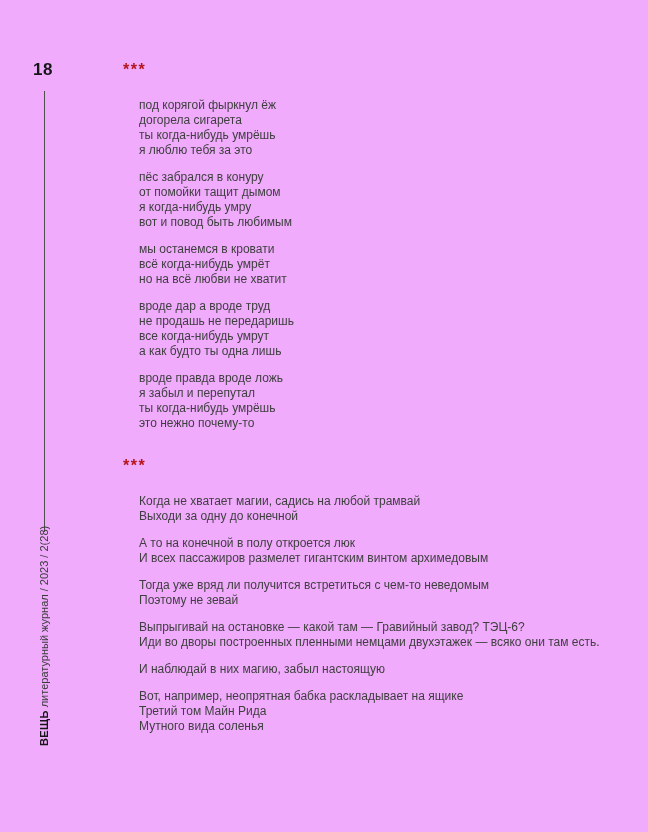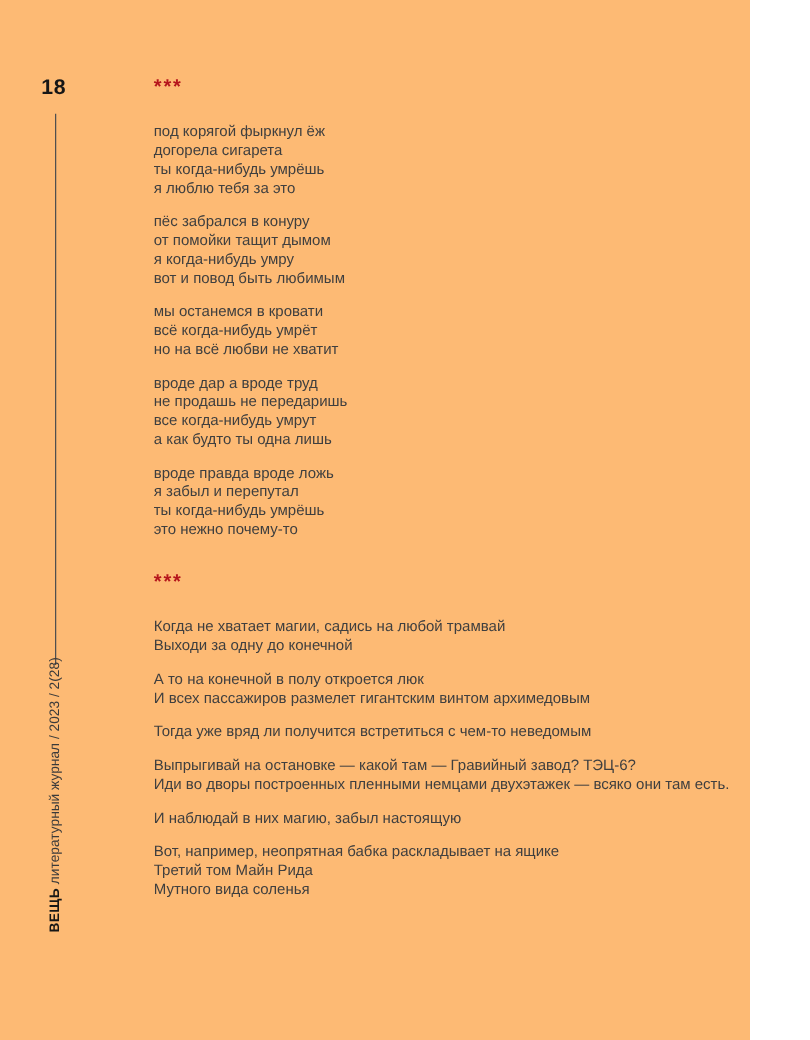--- a/index.html
+++ b/index.html
@@ -3,23 +3,23 @@
 <meta charset="utf-8">
 <style>
   html, body {
     margin: 0;
     padding: 0;
     background: #ffffff;
     font-family: "Liberation Sans", "DejaVu Sans", sans-serif;
   }
   .page {
     position: relative;
-    width: 600px;
+    width: 648px;
     height: 832px;
-    background: #fdba74;
+    background: #f0abfc;
     overflow: hidden;
   }
   .page-number {
     position: absolute;
     left: 33px;
     top: 60px;
     font-size: 17px;
     font-weight: bold;
     color: #161616;
     letter-spacing: 0.5px;
@@ -56,21 +56,21 @@
   .poem-1 { top: 62px; }
   .poem-2 { top: 458px; }
   .poem-marker {
     font-size: 16px;
     line-height: 16px;
     font-weight: bold;
     color: #b5161c;
     letter-spacing: 1.5px;
   }
   .poem-body { margin-top: 20px; }
-  .stanza { margin-bottom: 12px; }
+  .stanza { margin-bottom: 12px; margin-left: 16px; }
   .stanza:last-child { margin-bottom: 0; }
   .poem-line {
     font-size: 12px;
     line-height: 15px;
     color: #3f3f3f;
     white-space: nowrap;
   }
 </style>
 </head>
 <body>
@@ -124,20 +124,21 @@
         <div class="stanza">
           <div class="poem-line">Когда не хватает магии, садись на любой трамвай</div>
           <div class="poem-line">Выходи за одну до конечной</div>
         </div>
         <div class="stanza">
           <div class="poem-line">А то на конечной в полу откроется люк</div>
           <div class="poem-line">И всех пассажиров размелет гигантским винтом архимедовым</div>
         </div>
         <div class="stanza">
           <div class="poem-line">Тогда уже вряд ли получится встретиться с чем-то неведомым</div>
+          <div class="poem-line">Поэтому не зевай</div>
         </div>
         <div class="stanza">
           <div class="poem-line">Выпрыгивай на остановке — какой там — Гравийный завод? ТЭЦ-6?</div>
           <div class="poem-line">Иди во дворы построенных пленными немцами двухэтажек — всяко они там есть.</div>
         </div>
         <div class="stanza">
           <div class="poem-line">И наблюдай в них магию, забыл настоящую</div>
         </div>
         <div class="stanza">
           <div class="poem-line">Вот, например, неопрятная бабка раскладывает на ящике</div>

